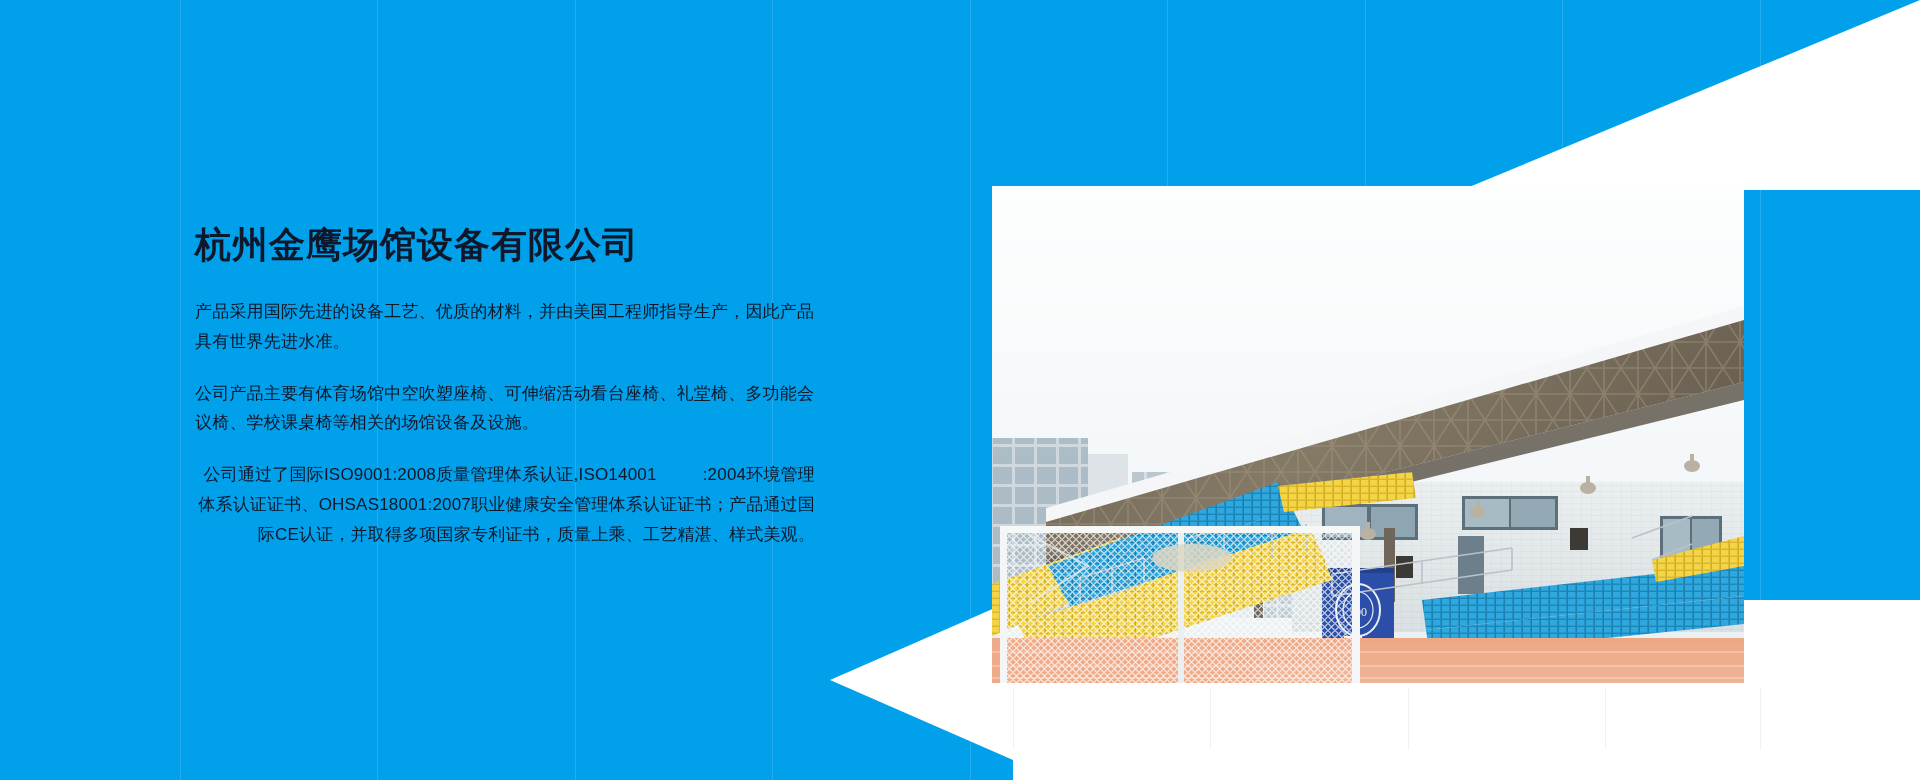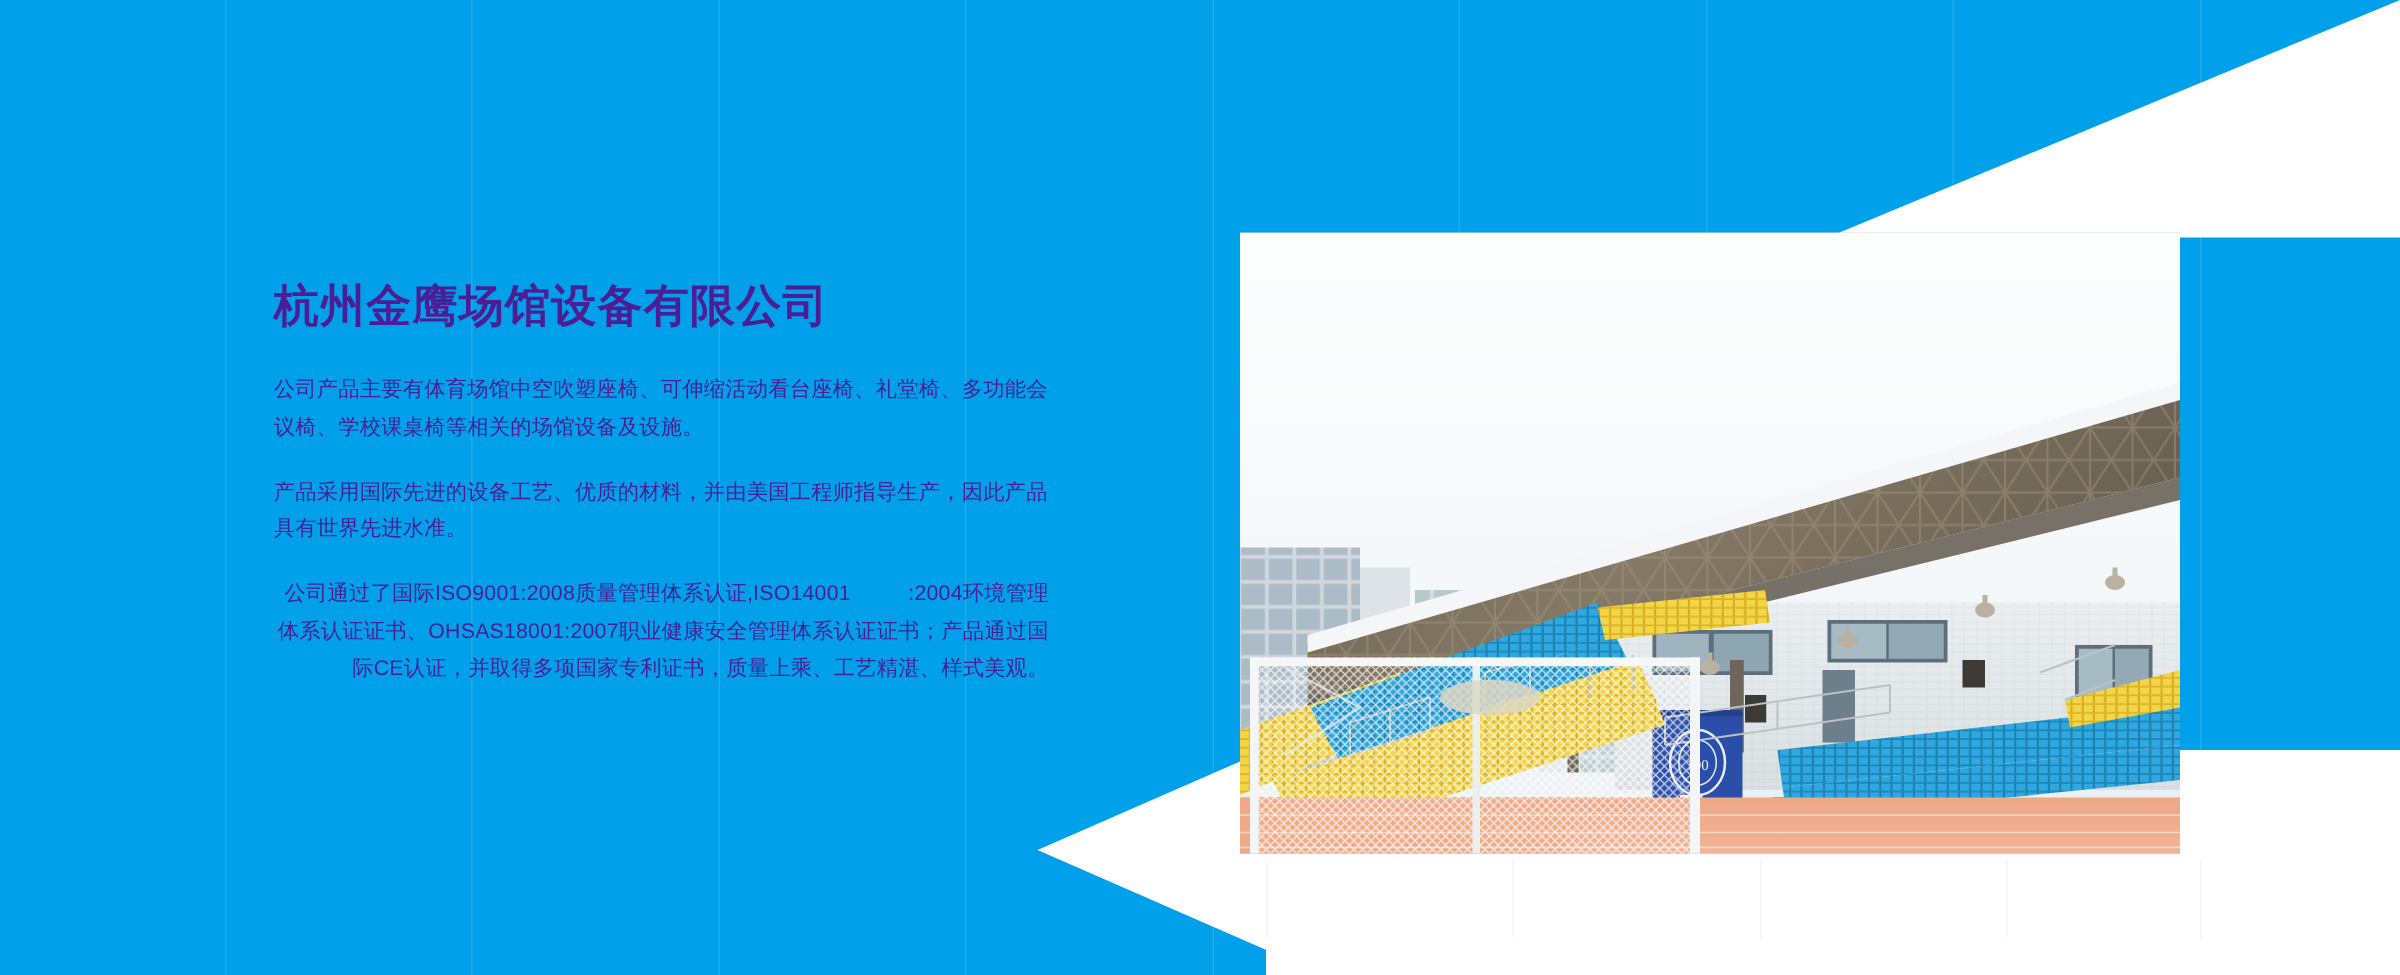--- a/index.html
+++ b/index.html
@@ -48,22 +48,21 @@
     width:1px;
     background:rgba(0,0,0,0.055);
   }
 
   
   .text-col {
     position:absolute;
     left:195px; top:222px;
     width:620px;
     z-index:6;
-    color:#4c1d95;
-    margin-left:24px;
+    color:#0f172a;
   }
   .company-title {
     font-size:36px;
     font-weight:bold;
     letter-spacing:1px;
     line-height:1.25;
     margin-bottom:30px;
     white-space:nowrap;
   }
   .para {
@@ -117,23 +116,23 @@
     <div class="grid-line-white" style="left:1210px; top:688px; height:62px"></div>
     <div class="grid-line-white" style="left:1408px; top:688px; height:62px"></div>
     <div class="grid-line-white" style="left:1605px; top:688px; height:62px"></div>
     <div class="grid-line-white" style="left:1760px; top:688px; height:62px"></div>
   </div>
 
   <div class="text-col">
 
     <h1 class="company-title">杭州金鹰场馆设备有限公司</h1>
 
+    <p class="para">产品采用国际先进的设备工艺、优质的材料，并由美国工程师指导生产，因此产品具有世界先进水准。</p>
+
     <p class="para">公司产品主要有体育场馆中空吹塑座椅、可伸缩活动看台座椅、礼堂椅、多功能会议椅、学校课桌椅等相关的场馆设备及设施。</p>
-
-    <p class="para">产品采用国际先进的设备工艺、优质的材料，并由美国工程师指导生产，因此产品具有世界先进水准。</p>
 
     <p class="para"><span>公司通过了国际ISO9001:2008质量管理体系认证,ISO14001</span><span class="wide-gap"></span><span>:2004环境管理体系认证证书、OHSAS18001:2007职业健康安全管理体系认证证书；产品通过国际CE认证，并取得多项国家专利证书，质量上乘、工艺精湛、样式美观。</span></p>
 
   </div>
 
   <div class="photo-frame">
     <svg viewBox="0 0 752 497" preserveAspectRatio="none">
       <defs>
         <linearGradient id="skyG" x1="0" y1="0" x2="0" y2="1">
           <stop offset="0%" stop-color="#fdfefe"></stop>

